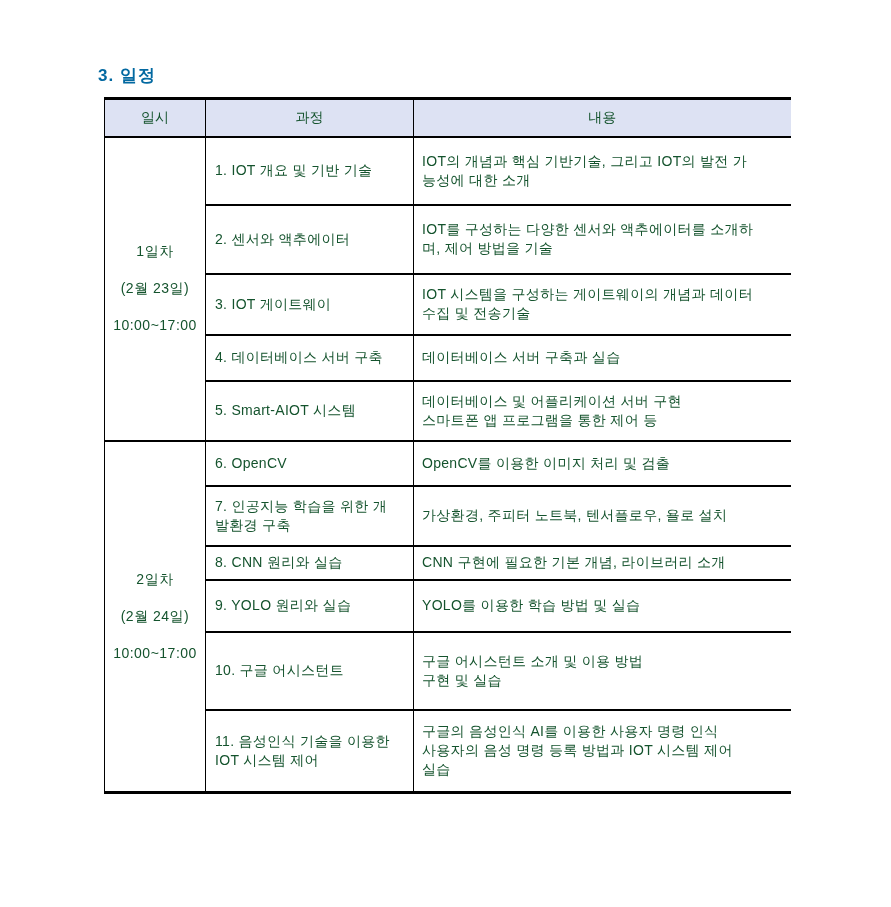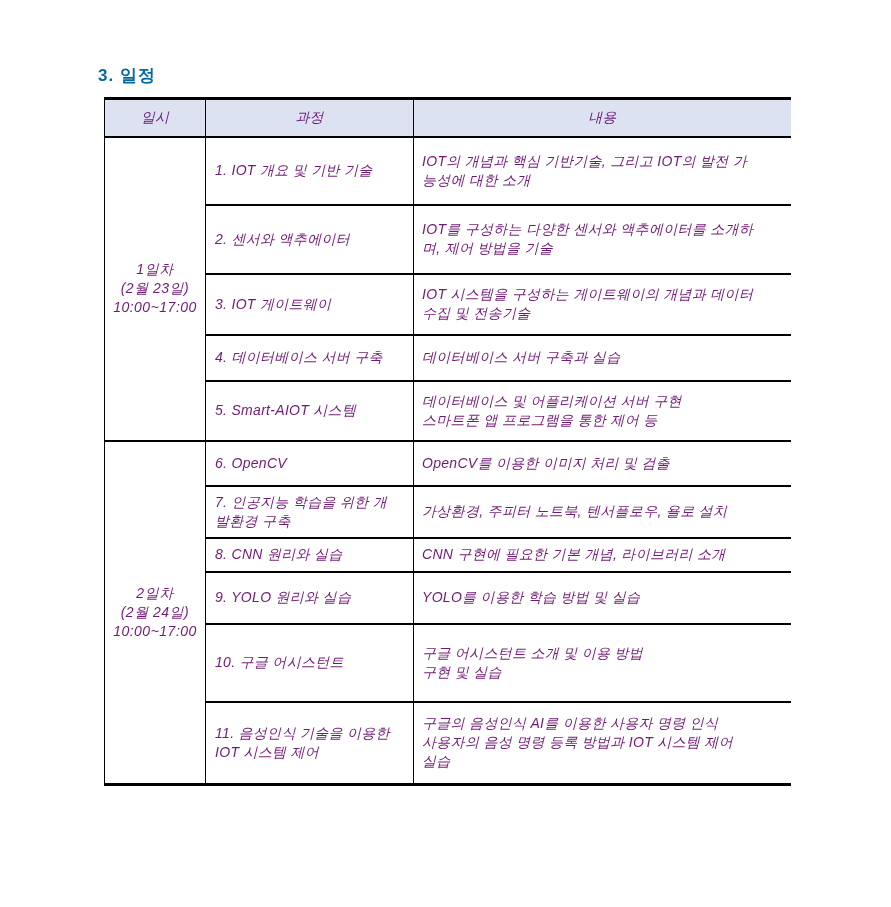--- a/index.html
+++ b/index.html
@@ -30,38 +30,38 @@
     border-left: 1.5px solid #000;
     border-right: 0;
     font-size: 14px;
   }
   table.schedule th, table.schedule td {
     border-top: 2px solid #000;
     border-bottom: 2px solid #000;
     border-left: 1.5px solid #000;
     border-right: 0;
     vertical-align: middle;
-    color: #701a75;
-    font-style: italic;
+    color: #14532d;
   }
   table.schedule th {
     background: #dde2f3;
     font-weight: normal;
     text-align: center;
     height: 38px;
     font-size: 14px;
   }
   td.datetime-cell {
     text-align: center;
     padding: 4px 2px;
   }
   .date-lines {
     display: flex;
     flex-direction: column;
     align-items: center;
+    gap: 18px;
     line-height: 19px;
     letter-spacing: 0.5px;
   }
   td.course-cell {
     text-align: left;
     padding: 4px 6px 4px 9px;
     white-space: pre-line;
     line-height: 19px;
     word-break: break-all;
     letter-spacing: 0.3px;
@@ -131,21 +131,21 @@
       <td class="datetime-cell" rowspan="6">
         <div class="date-lines">
           <span>2일차</span>
           <span>(2월 24일)</span>
           <span>10:00~17:00</span>
         </div>
       </td>
       <td class="course-cell">6. OpenCV</td>
       <td class="content-cell">OpenCV를 이용한 이미지 처리 및 검출</td>
     </tr>
-    <tr style="height:52px;">
+    <tr style="height:60px;">
       <td class="course-cell">7. 인공지능 학습을 위한 개
 발환경 구축</td>
       <td class="content-cell">가상환경, 주피터 노트북, 텐서플로우, 욜로 설치</td>
     </tr>
     <tr style="height:34px;">
       <td class="course-cell">8. CNN 원리와 실습</td>
       <td class="content-cell">CNN 구현에 필요한 기본 개념, 라이브러리 소개</td>
     </tr>
     <tr style="height:52px;">
       <td class="course-cell">9. YOLO 원리와 실습</td>

